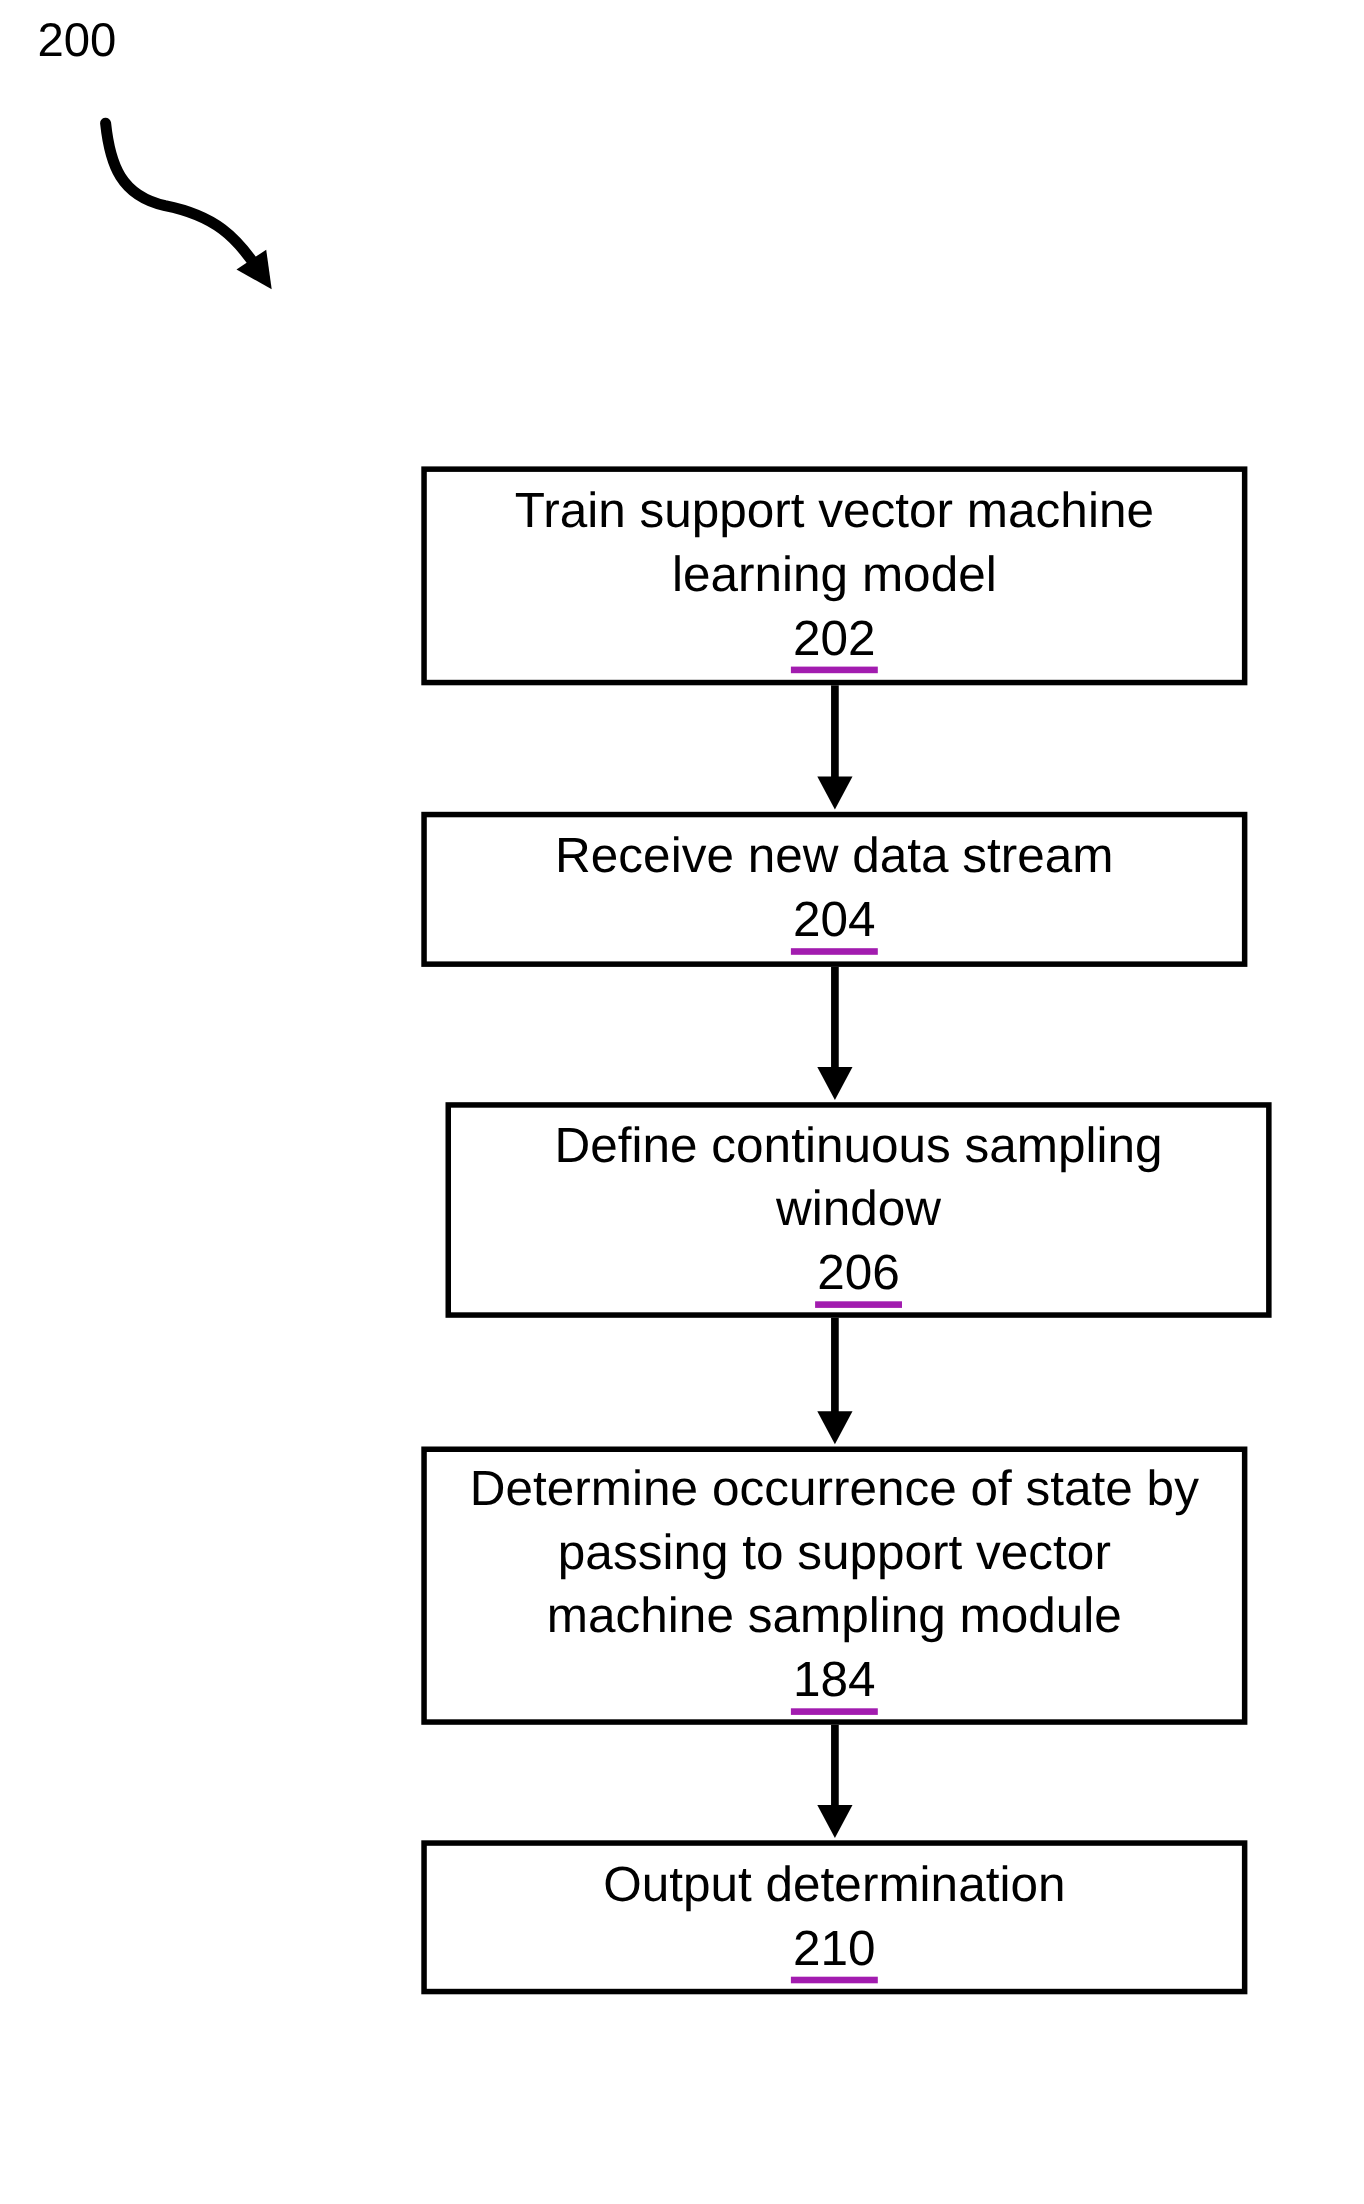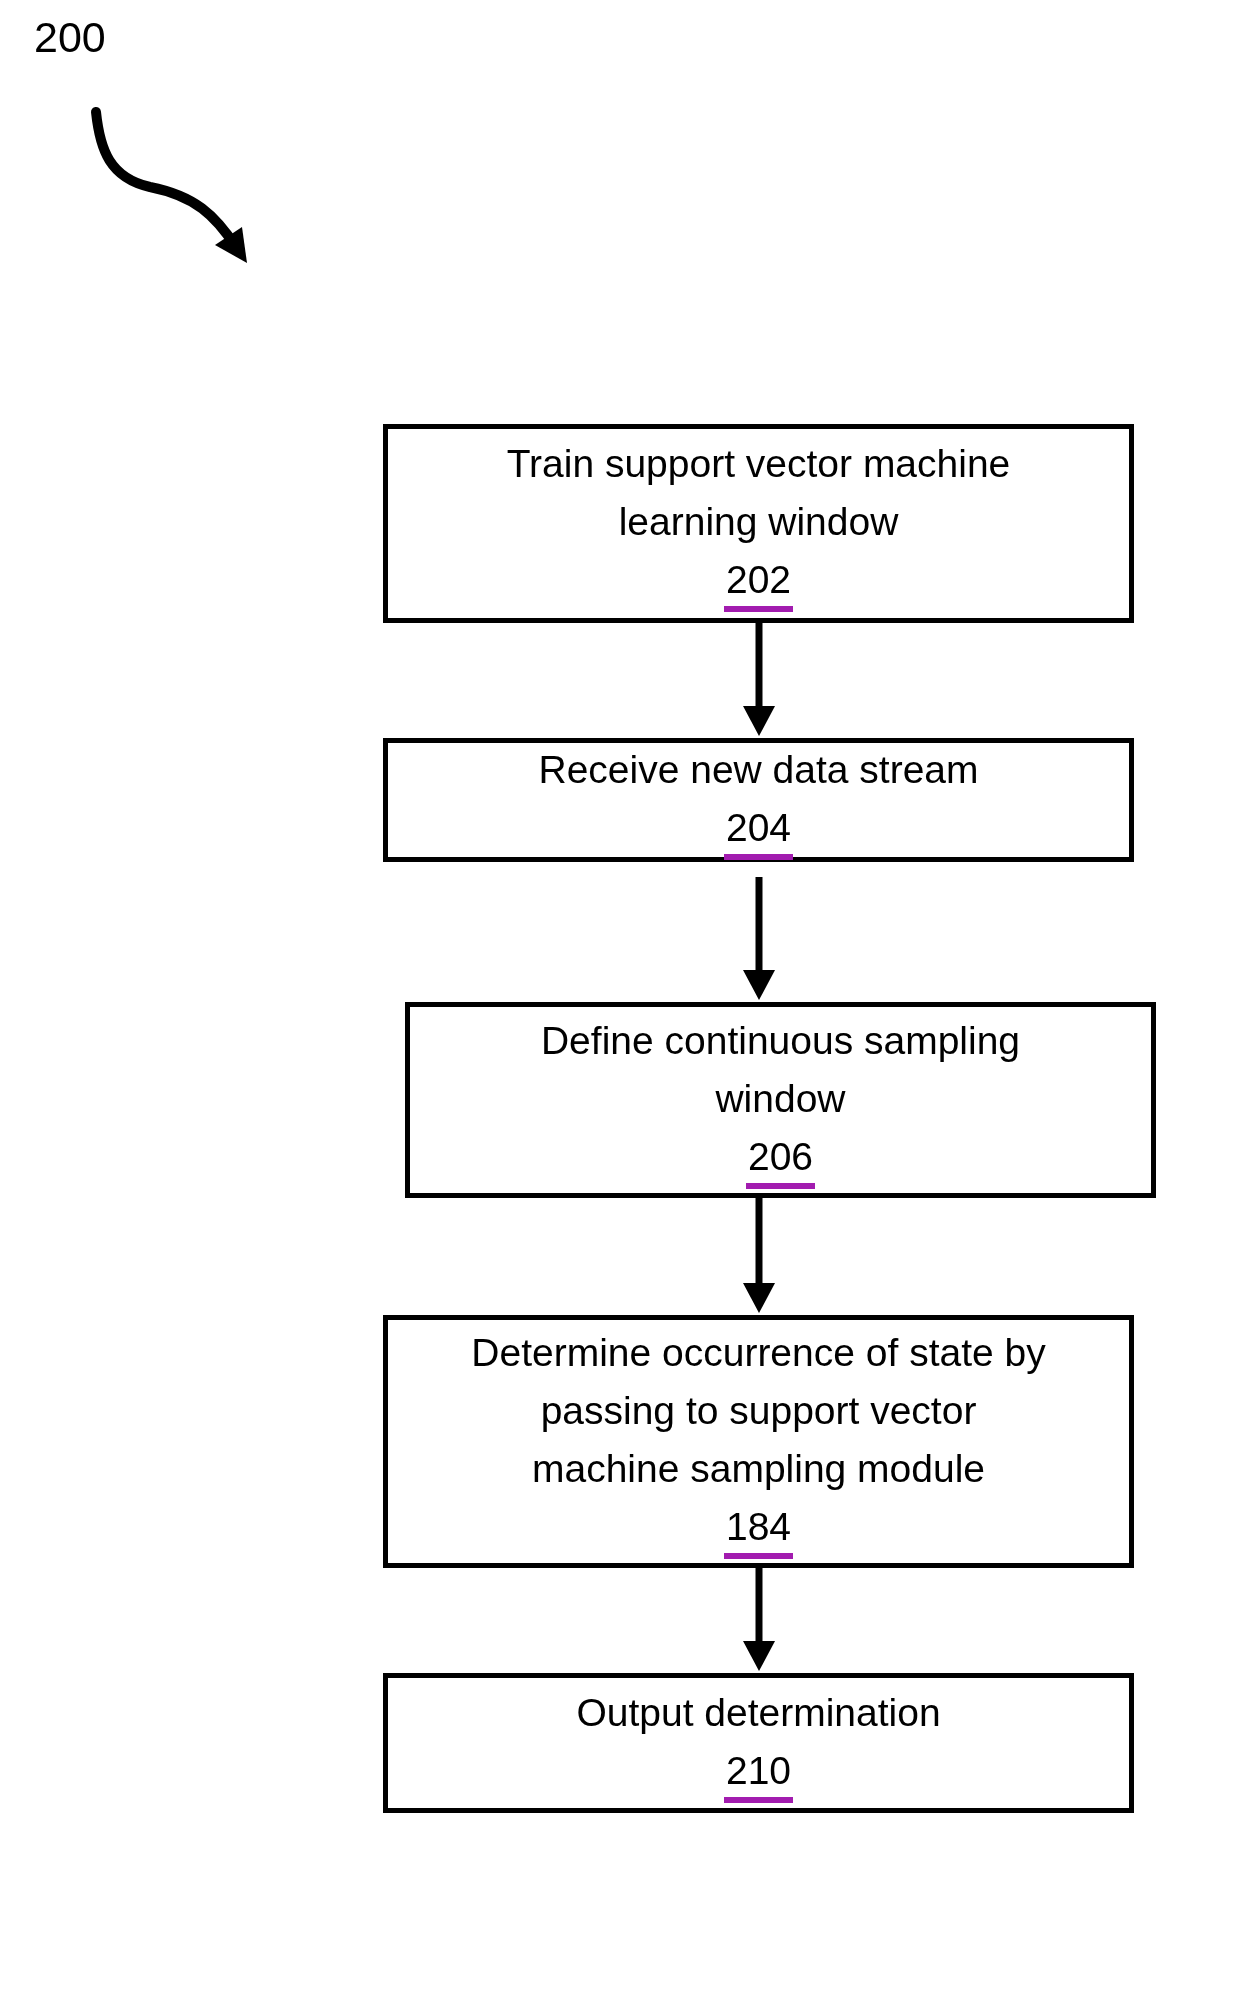--- a/index.html
+++ b/index.html
@@ -36,38 +36,38 @@
     left: 383px;
     width: 751px;
     box-sizing: border-box;
     border: 5px solid #000000;
     background: #ffffff;
     display: flex;
     flex-direction: column;
     justify-content: center;
     align-items: center;
     text-align: center;
-    font-size: 39px;
+    font-size: 45px;
     line-height: 58px;
   }
   .box .line {
     display: block;
     white-space: nowrap;
   }
   .box .ref-line {
     display: block;
   }
   .box .ref {
     display: inline-block;
     border-bottom: 6px solid #a21caf;
     padding: 0 2px 2px 2px;
     line-height: 48px;
   }
   .b1 { top: 424px;  height: 199px; }
-  .b2 { top: 738px;  height: 124px; }
+  .b2 { top: 738px;  height: 141px; }
   .b3 { top: 1002px; height: 196px; margin-left: 22px; }
   .b4 { top: 1315px; height: 253px; }
   .b5 { top: 1673px; height: 140px; }
 </style>
 </head>
 <body>
 
 <div class="canvas">
 
   <div class="fig-ref">200</div>
@@ -95,21 +95,21 @@
     </g>
 
     <g>
       <line x1="759" y1="1566" x2="759" y2="1645" stroke="#000000" stroke-width="7"></line>
       <polygon points="759,1671 743,1641 775,1641" fill="#000000"></polygon>
     </g>
   </svg>
 
   <div class="box b1">
     <span class="line">Train support vector machine</span>
-    <span class="line">learning window</span>
+    <span class="line">learning model</span>
     <span class="ref-line"><span class="ref">202</span></span>
   </div>
 
   <div class="box b2">
     <span class="line">Receive new data stream</span>
     <span class="ref-line"><span class="ref">204</span></span>
   </div>
 
   <div class="box b3">
     <span class="line">Define continuous sampling</span>

